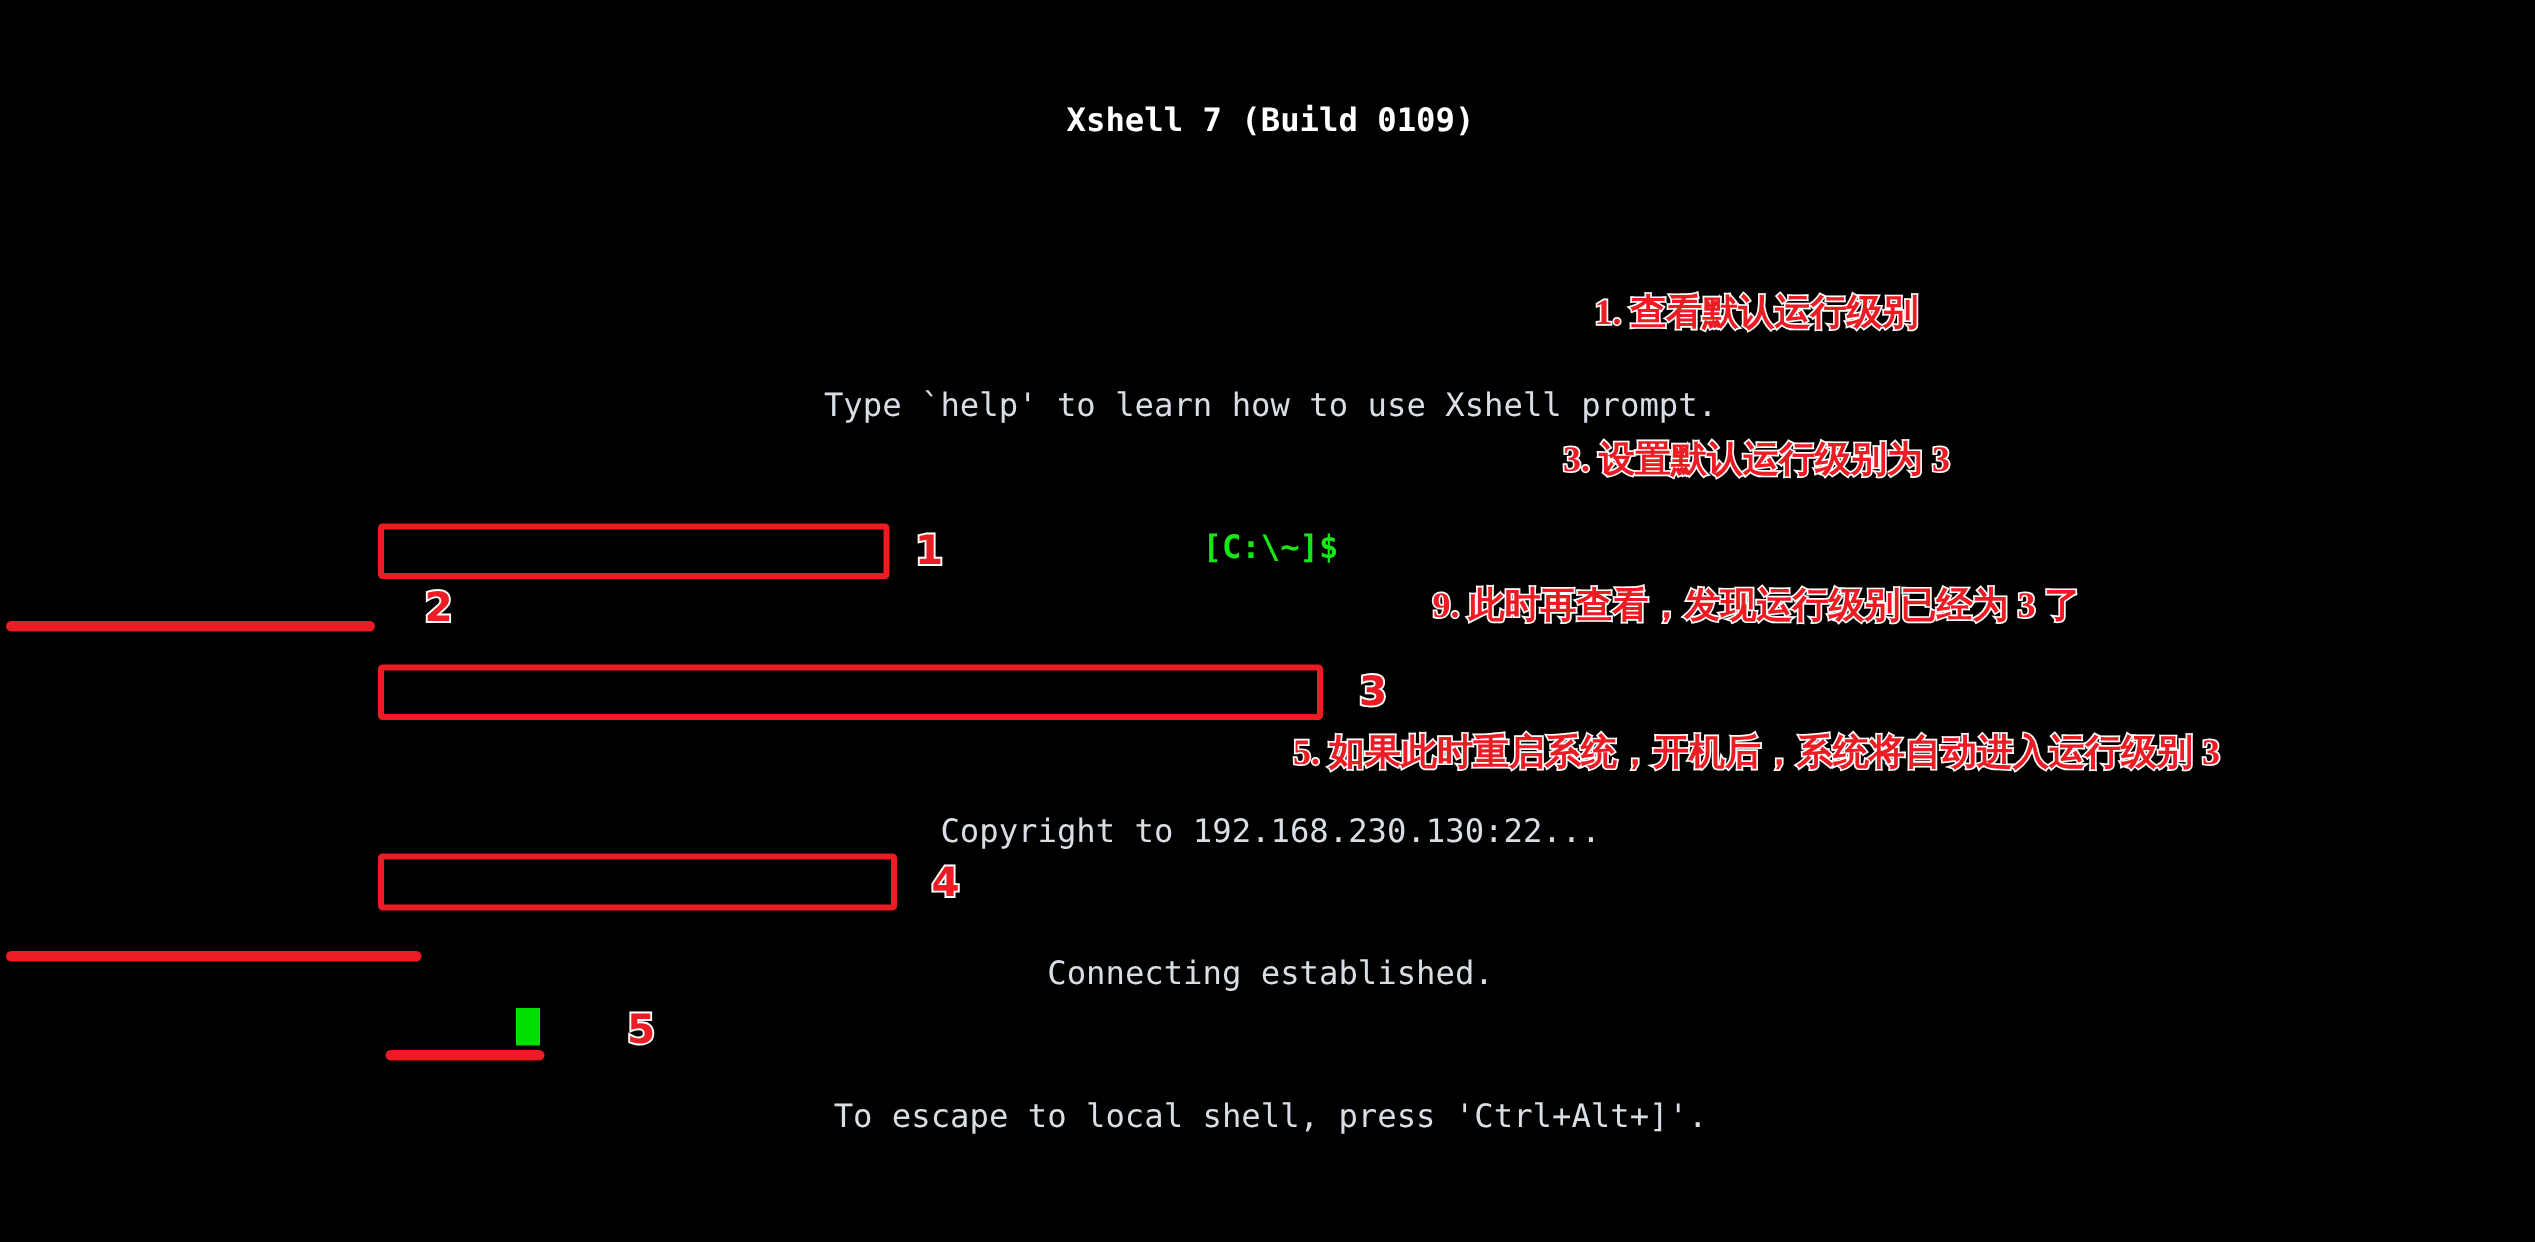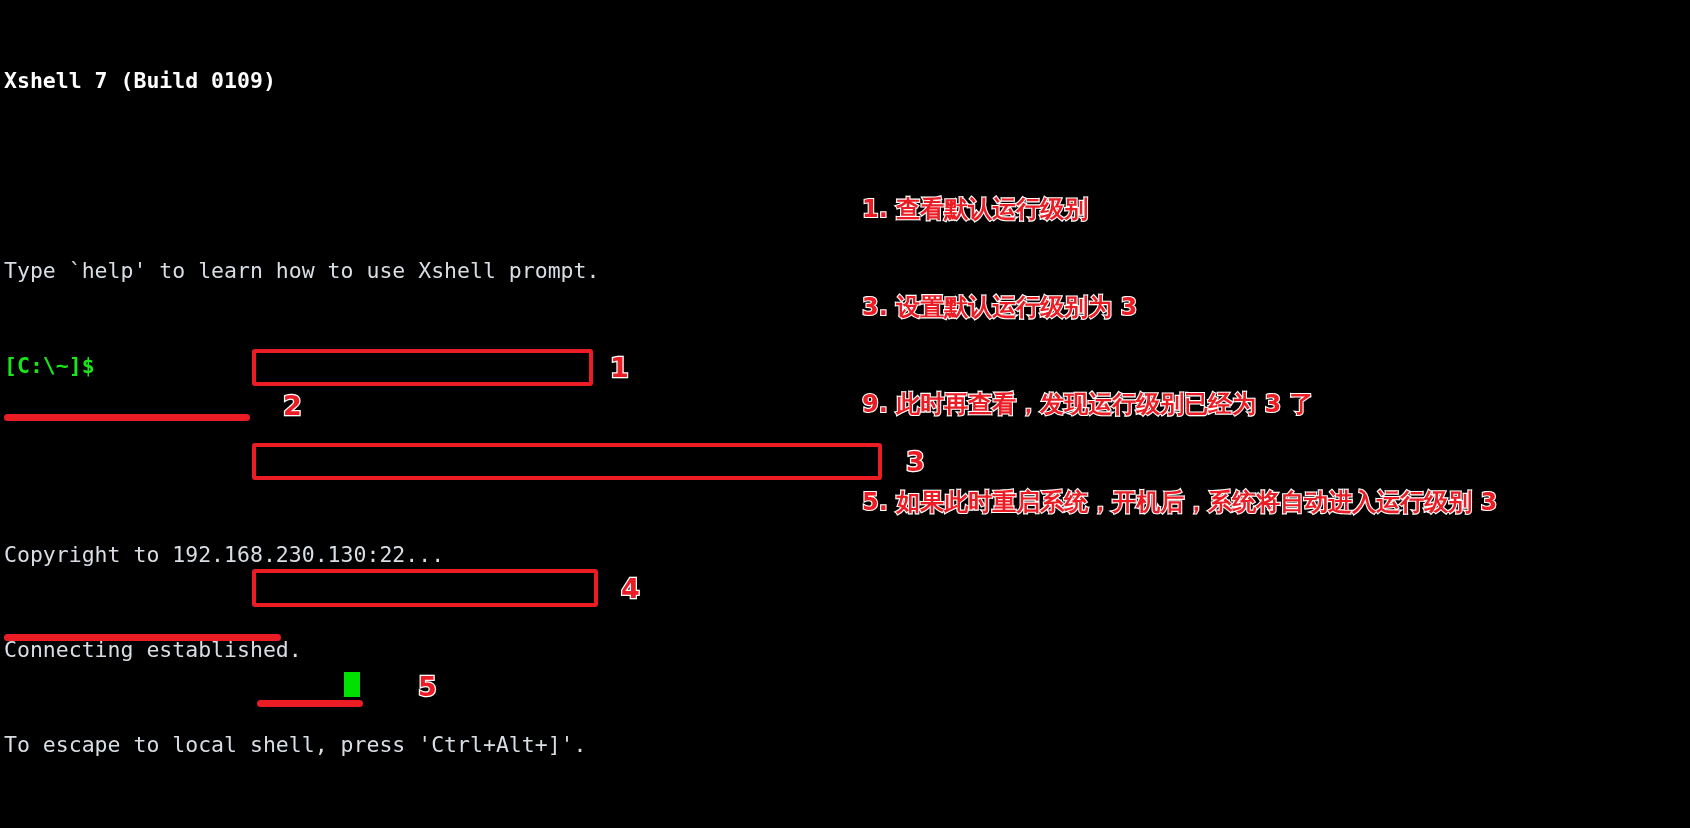--- a/index.html
+++ b/index.html
@@ -7,20 +7,21 @@
     padding: 0;
     background: #000000;
   }
   #screen {
     position: relative;
     width: 1690px;
     height: 828px;
     background: #000000;
     overflow: hidden;
     font-family: "DejaVu Sans Mono", "Liberation Mono", monospace;
+    text-align: center;
   }
   .term {
     position: absolute;
     left: 4px;
     top: 2px;
     width: 1686px;
     font-size: 21.5px;
     line-height: 31.6px;
     color: #d8dee4;
     white-space: pre;
@@ -71,21 +72,21 @@
     top: 128px;
     font-family: "DejaVu Sans", "Liberation Sans", sans-serif;
     font-weight: bold;
     font-size: 24px;
     line-height: 32.5px;
     color: #ec1c24;
     -webkit-text-stroke: 2.2px #ffffff;
     paint-order: stroke fill;
     white-space: pre;
   }
-  .cn-list div { height: 32.5px; }
+  .cn-list div { height: 32.5px; font-family: Liberation Serif, serif; }
 </style>
 </head>
 <body>
 
 <div id="screen">
 
   <div class="term">
     <div class="line bold-title">Xshell 7 (Build 0109)</div>
     <div class="line blank"></div>
     <div class="line">Type `help' to learn how to use Xshell prompt.</div>

